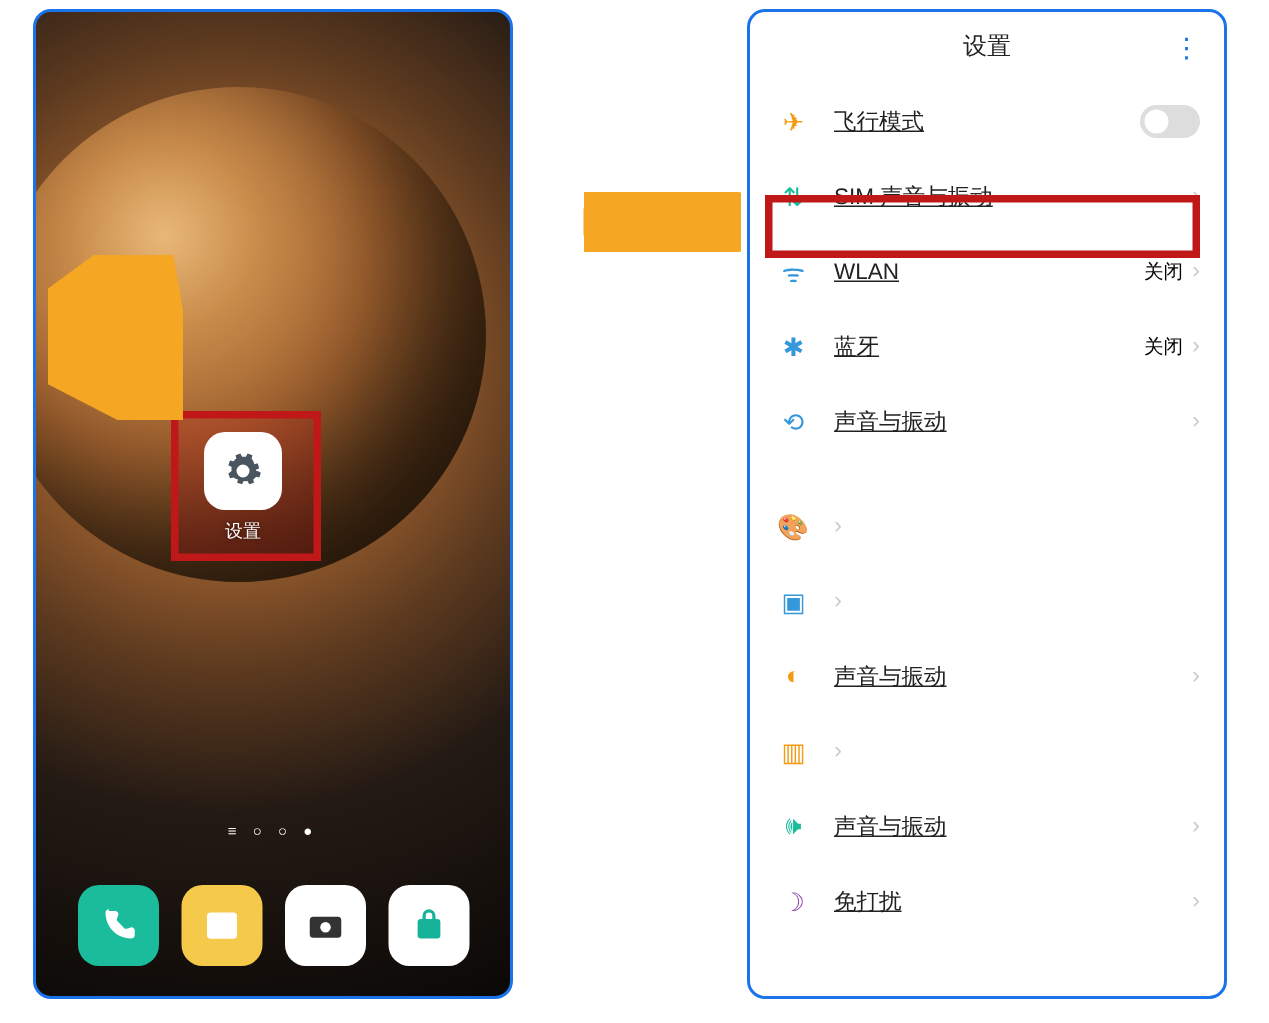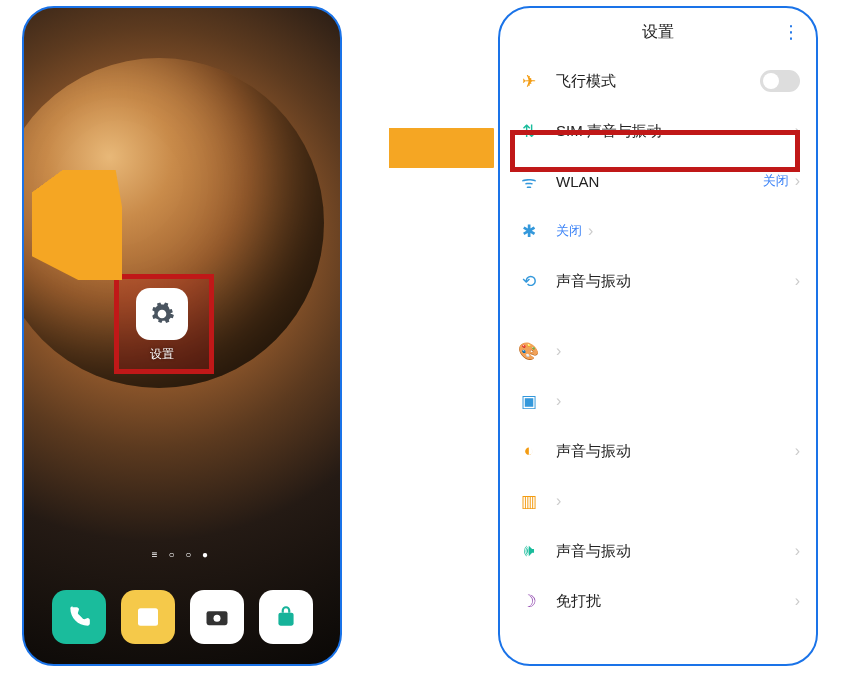--- a/index.html
+++ b/index.html
@@ -7,21 +7,21 @@
     padding: 20px;
     font-family: -apple-system, "PingFang SC", "Microsoft YaHei", sans-serif;
     background: #fff;
     width: 846px;
     height: 682px;
     box-sizing: border-box;
     position: relative;
   }
   .phone-frame {
     position: absolute;
-    border-radius: 32px;
+    border-radius: 12px;
     box-sizing: border-box;
   }
   
   .phone-left {
     left: 22px;
     top: 6px;
     width: 320px;
     height: 660px;
     border: 2px solid #1a73e8;
     overflow: hidden;
@@ -155,22 +155,22 @@
     padding: 0 8px;
     font-size: 15px;
     color: #222;
   }
   .set-row .ico {
     width: 26px;
     text-align: center;
     margin-right: 14px;
     font-size: 17px;
   }
-  .set-row .lbl { flex: 1; }
-  .set-row .val { color: #3b82f6; font-size: 13px; margin-right: 6px; }
+  .set-row .lbl { flex: 1; text-decoration: underline; }
+  .set-row .val { color: #000000; font-size: 13px; margin-right: 6px; }
   .set-row .chev { color: #ccc; font-size: 16px; }
   .toggle {
     width: 40px; height: 22px; border-radius: 11px; background: #ddd; position: relative;
   }
   .toggle::after {
     content:""; position:absolute; left:3px; top:3px; width:16px; height:16px; border-radius:50%; background:#fff;
   }
   .group-gap { height: 20px; }
   .row-highlight {
     position: absolute;
@@ -264,20 +264,21 @@
         <span class="chev">›</span>
       </div>
       <div class="set-row">
         <span class="ico c-blue">ᯤ</span>
         <span class="lbl">WLAN</span>
         <span class="val">关闭</span>
         <span class="chev">›</span>
       </div>
       <div class="set-row">
         <span class="ico c-blue">✱</span>
+        <span class="lbl">蓝牙</span>
         <span class="val">关闭</span>
         <span class="chev">›</span>
       </div>
       <div class="set-row">
         <span class="ico c-blue">⟲</span>
         <span class="lbl">声音与振动</span>
         <span class="chev">›</span>
       </div>
       <div class="group-gap"></div>
       <div class="set-row">

